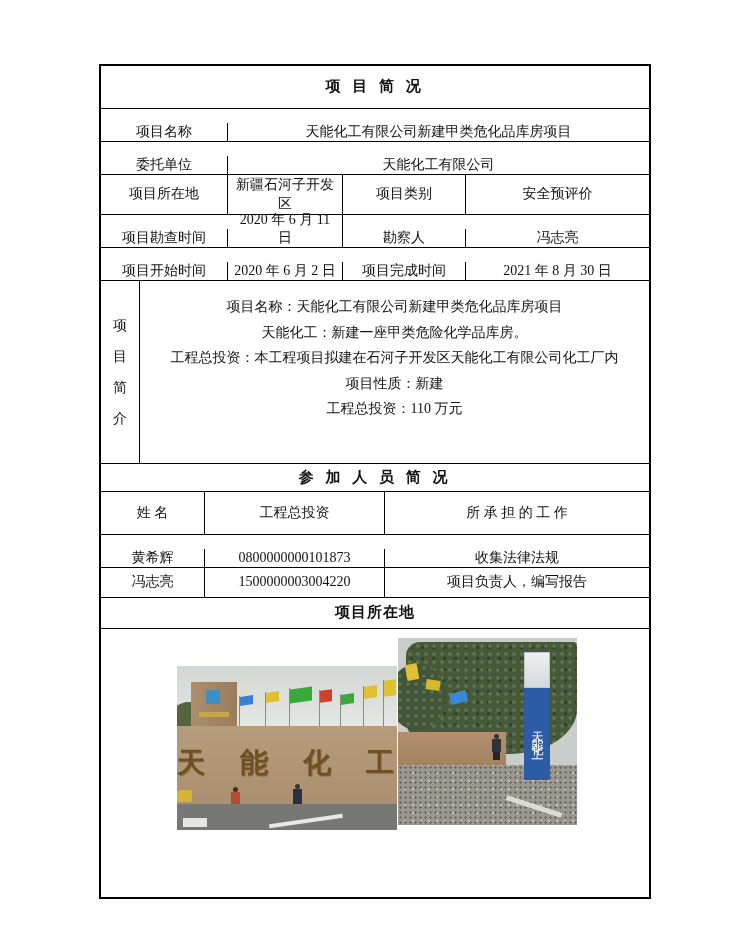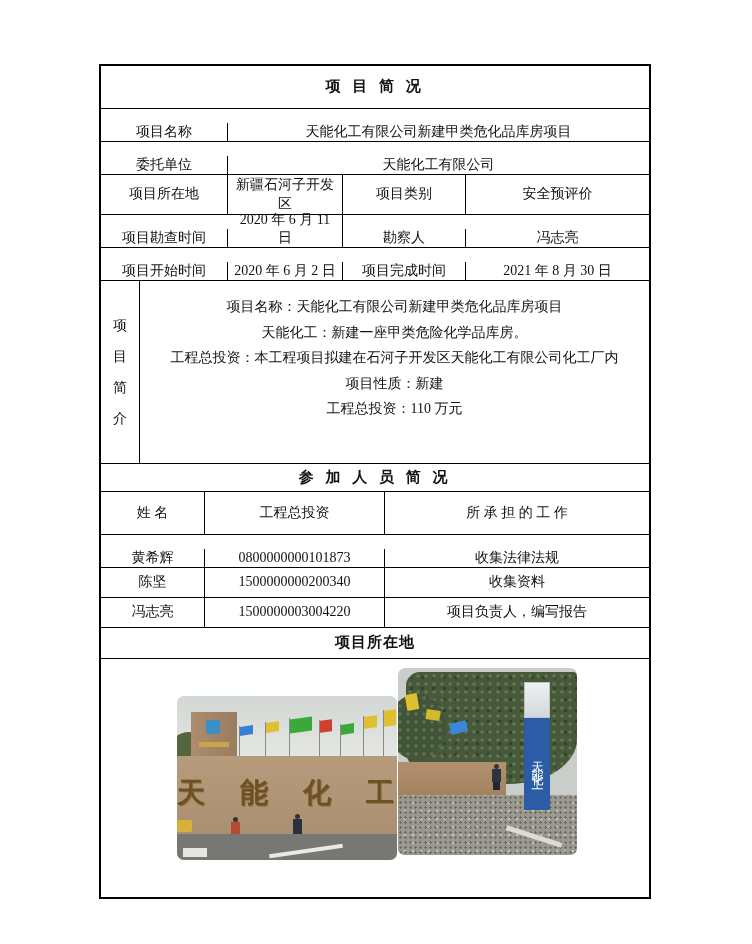--- a/index.html
+++ b/index.html
@@ -41,21 +41,21 @@
     flex:0 0 39px; border-right:1px solid #000;
     display:flex; flex-direction:column; align-items:center; justify-content:center;
     font-size:14px;
   }
   .brief-label span { display:block; line-height:31px; }
   .brief-content { flex:1; padding:13px 10px 0 10px; font-size:14px; }
   .brief-content div { line-height:25.5px; text-align:center; }
 
   
   .photos-area { position:relative; height:266px; width:100%; overflow:hidden; }
-  .photo { position:absolute; overflow:hidden;border-radius:7px; }
+  .photo { position:absolute; overflow:hidden; }
 
   
   .photo-left { left:76px; top:37px; width:220px; height:164px;
     background:linear-gradient(180deg,#d3d7d3 0%,#e4e7e3 38%,#cfd3cf 52%); }
   .pl-trees { position:absolute; left:-8px; top:36px; width:44px; height:40px;
     background:#55663f; border-radius:50% 60% 50% 40%; }
   .pl-tower { position:absolute; left:14px; top:16px; width:46px; height:96px;
     background:linear-gradient(90deg,#ac8e6e,#9a7c5e); }
   .pl-logo { position:absolute; left:15px; top:8px; width:14px; height:14px; background:#3b8fc4; border-radius:2px; }
   .pl-ttxt1 { position:absolute; left:8px; top:30px; width:30px; height:5px; background:#c8a44a; }
@@ -167,25 +167,20 @@
       <div class="cell p2">工程总投资</div>
       <div class="cell p3">所 承 担 的 工 作</div>
     </div>
 
     <div class="row h33">
       <div class="cell p1">黄希辉</div>
       <div class="cell p2">0800000000101873</div>
       <div class="cell p3">收集法律法规</div>
     </div>
 
-    <div class="row h30">
-      <div class="cell p1">陈坚</div>
-      <div class="cell p2">1500000000200340</div>
-      <div class="cell p3">收集资料</div>
-    </div>
 
     <div class="row h30">
       <div class="cell p1">冯志亮</div>
       <div class="cell p2">1500000003004220</div>
       <div class="cell p3">项目负责人，编写报告</div>
     </div>
 
     <div class="row h31">
       <div class="cell full bold" style="letter-spacing:1px">项目所在地</div>
     </div>

